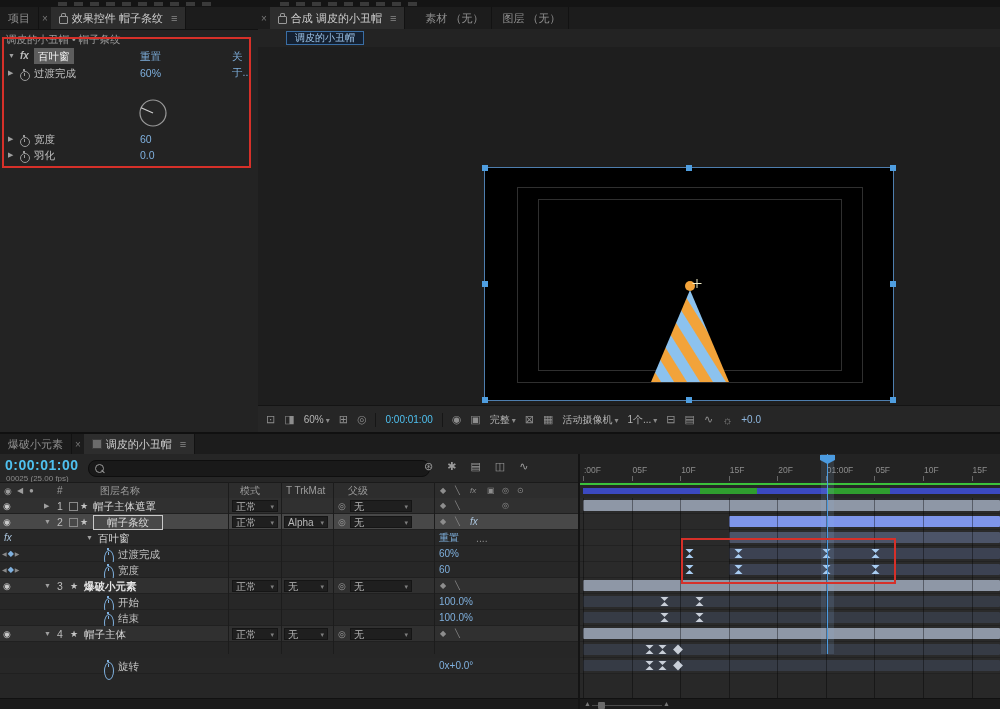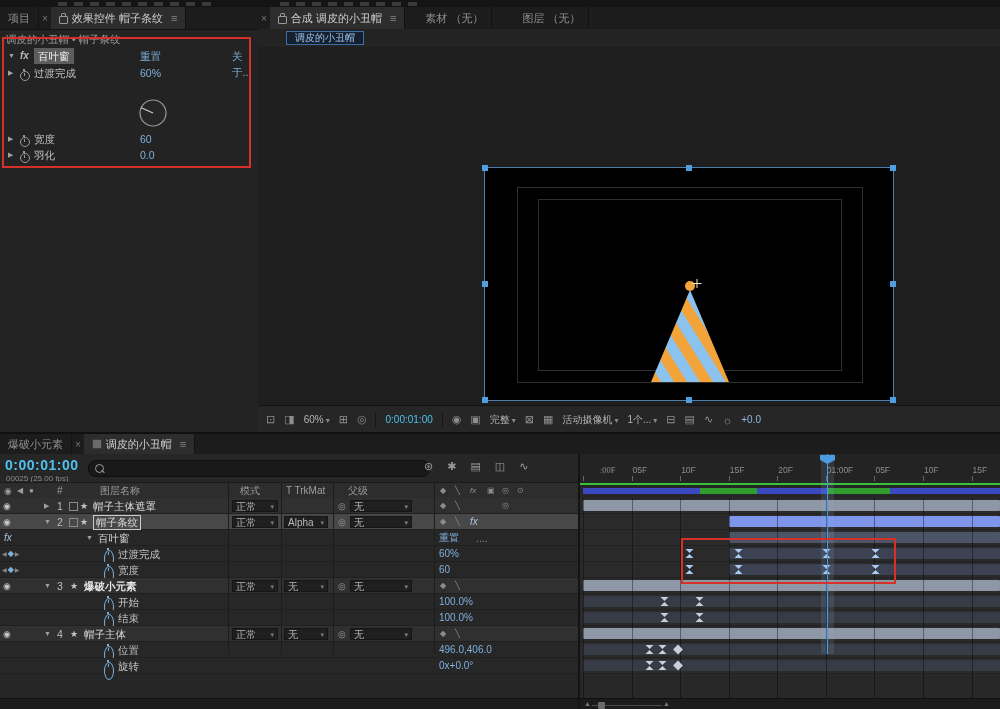--- a/index.html
+++ b/index.html
@@ -72,21 +72,21 @@
   .trow.layer{background:#303030;}
   .trow.sub{background:#272727;}
   .trow.selected{background:#484848;}
   .trow span{position:absolute;top:0;height:16px;line-height:16px;}
   .p-eye{left:3px;color:#c9c9c9;font-size:9px;}
   .p-exp{left:44px;color:#9f9f9f;font-size:7px;}
   .p-num{left:57px;color:#bdbdbd;}
   .p-chip{left:69px !important;top:4px !important;width:7px;height:7px !important;border:1px solid #8a8a8a;}
   .p-star{left:80px;color:#c5c5c5;font-size:9px;}
   .p-name{left:93px;color:#d6d6d6;}
-  .boxed{border:1px solid #c9c9c9;padding:0 2px;line-height:13px !important;height:13px !important;top:1px !important;}
+  .boxed{border:1px solid #c9c9c9;padding:0 13px;line-height:13px !important;height:13px !important;top:1px !important;}
   .dd{background:#1f1f1f;border:1px solid #151515;color:#b8b8b8;font-size:10px;height:12px !important;line-height:12px !important;top:2px !important;padding:0 3px;box-sizing:border-box;}
   .dd .caret{float:right;font-size:7px;margin-left:3px;color:#7f7f7f;}
   .p-mode{left:232px;width:46px;}
   .p-trk{left:284px;width:44px;}
   .p-pick{left:338px;color:#9a9a9a;font-size:9px;}
   .p-par{left:350px;width:62px;}
   .swg{color:#8d8d8d;font-size:8px;}
   .p-val{left:439px;color:var(--value-blue);font-size:10px;}
   .p-more{left:476px;color:#8a8a8a;}
   .p-fx{left:4px;color:#a9c2da;font-style:italic;font-size:10px;}
@@ -192,21 +192,21 @@
     <div class="tabbar">
       <div class="closeico">×</div>
       <div class="tab active">
         <span class="ilock"></span>
         <span>合成 调皮的小丑帽</span>
         <span class="menu">≡</span>
       </div>
       <div class="tab" style="margin-left:12px;">
         <span>素材 （无）</span>
       </div>
-      <div class="tab" style="margin-left:22px;">
+      <div class="tab" style="margin-left:2px;">
         <span>图层 （无）</span>
       </div>
     </div>
 
     <div class="viewer-strip">
       <div class="viewer-btn">调皮的小丑帽</div>
     </div>
 
     <div class="viewer">
       <div class="compframe" id="compframe">
@@ -396,37 +396,32 @@
           <span class="p-star" style="left:70px;">★</span>
           <span class="p-name" style="left:84px;">帽子主体</span>
           <span class="dd p-mode"><i>正常</i><b class="caret">▾</b></span>
           <span class="dd p-trk"><i>无</i><b class="caret">▾</b></span>
           <span class="p-pick">◎</span>
           <span class="dd p-par"><i>无</i><b class="caret">▾</b></span>
           <span class="swg" style="left:440px;">◆</span>
           <span class="swg" style="left:455px;">╲</span>
         </div>
 
-        <div class="trow sub" style="top:144px;">
-          <span class="stopwatch on p-swatch abs"></span>
-          <span class="p-pname">位置</span>
-          <span class="p-val">496.0,406.0</span>
-        </div>
 
         <div class="trow sub" style="top:160px;">
           <span class="stopwatch on p-swatch abs"></span>
           <span class="p-pname">旋转</span>
           <span class="p-val">0x+0.0°</span>
         </div>
       </div>
     </div>
 
     <div class="tl-right">
       <div class="ruler">
-          <span class="tick-label" style="left: 20px; font-family: Liberation Serif, serif;">:00F</span>
+          <span class="tick-label" style="left: 4px;">:00F</span>
           <i class="tick-mark" style="left: 3px;"></i>
           <span class="tick-label" style="left: 52.57px;">05F</span>
           <i class="tick-mark" style="left: 51.57px;"></i>
           <span class="tick-label" style="left: 101.14px;">10F</span>
           <i class="tick-mark" style="left: 100.14px;"></i>
           <span class="tick-label" style="left: 149.71px;">15F</span>
           <i class="tick-mark" style="left: 148.71px;"></i>
           <span class="tick-label" style="left: 198.28px;">20F</span>
           <i class="tick-mark" style="left: 197.28px;"></i>
           <span class="tick-label" style="left: 246.85px;">01:00F</span>

